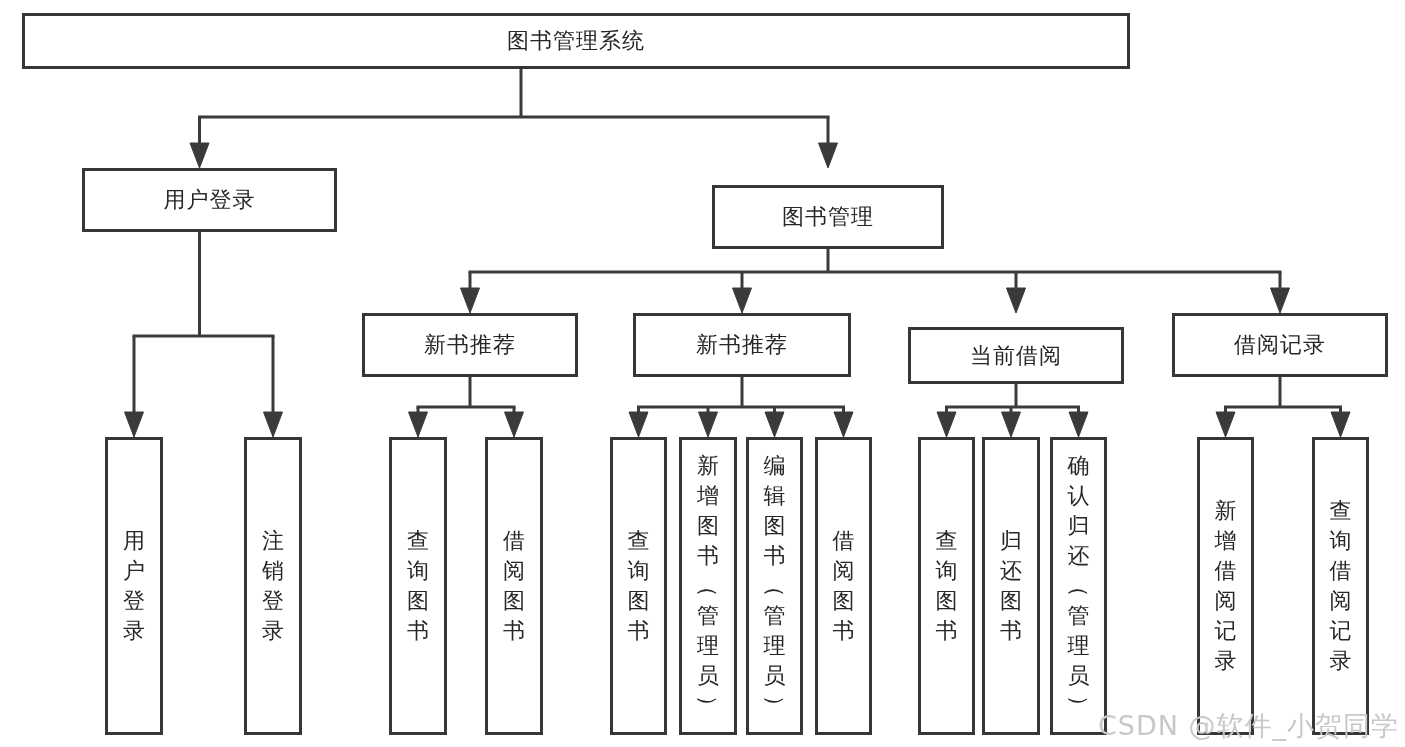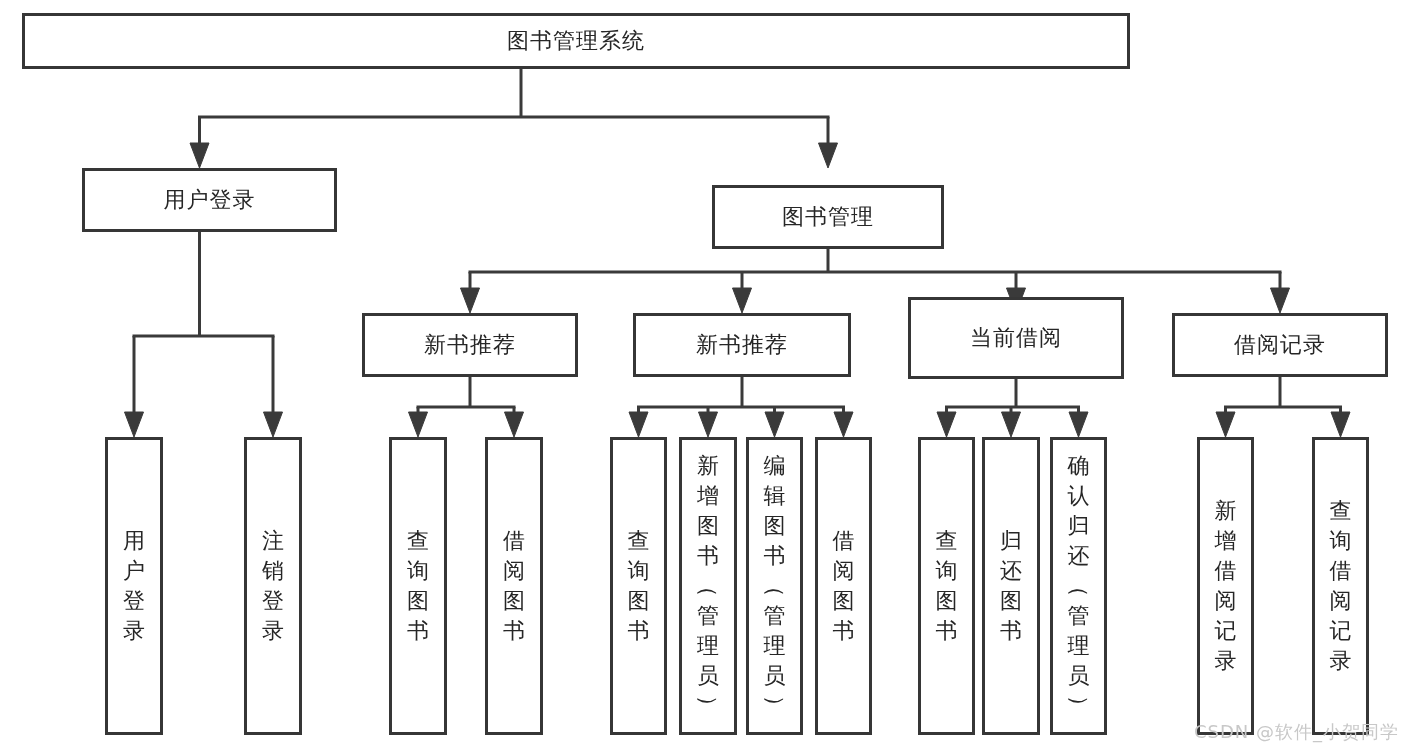--- a/index.html
+++ b/index.html
@@ -37,21 +37,21 @@
   .node.v .label{
     display:flex;flex-direction:column;align-items:center;justify-content:center;
     letter-spacing:0;
   }
   .node.v .vchar{
     display:block;line-height:30px;height:30px;font-size:22px;text-align:center;
   }
   .node.v .vchar.rot{transform:rotate(90deg);}
   #watermark{
     position:absolute;right:6px;bottom:3px;z-index:3;
-    color:var(--watermark);font-size:18px;letter-spacing:1px;white-space:nowrap;
+    color:var(--watermark);font-size:27px;letter-spacing:1px;white-space:nowrap;
   }
 </style>
 </head>
 <body>
 
 <div id="diagram">
   <svg id="connectors" xmlns="http://www.w3.org/2000/svg" viewBox="0 0 1405 747">
       <line x1="521" y1="69" x2="521" y2="117"></line>
       <line x1="198" y1="117" x2="829.5" y2="117"></line>
       <line x1="199.5" y1="117" x2="199.5" y2="146"></line>
@@ -115,21 +115,21 @@
     </div>
     <div class="node h" style="left: 712px; top: 185px; width: 232px; height: 64px;">
       <div class="label">图书管理</div>
     </div>
     <div class="node h" style="left: 362px; top: 313px; width: 216px; height: 64px; text-align: right;">
       <div class="label">新书推荐</div>
     </div>
     <div class="node h" style="left: 633px; top: 313px; width: 218px; height: 64px;">
       <div class="label">新书推荐</div>
     </div>
-    <div class="node h" style="left: 908px; top: 297px; width: 216px; height: 82px; align-items: center;">
+    <div class="node h" style="left: 908px; top: 327px; width: 216px; height: 57px; align-items: center;">
       <div class="label">当前借阅</div>
     </div>
     <div class="node h" style="left: 1172px; top: 313px; width: 216px; height: 64px;">
       <div class="label">借阅记录</div>
     </div>
     <div class="node v" style="left: 105px; top: 437px; width: 58px; height: 298px;">
       <div class="label">
         <span class="vchar">用</span>
         <span class="vchar">户</span>
         <span class="vchar">登</span>

